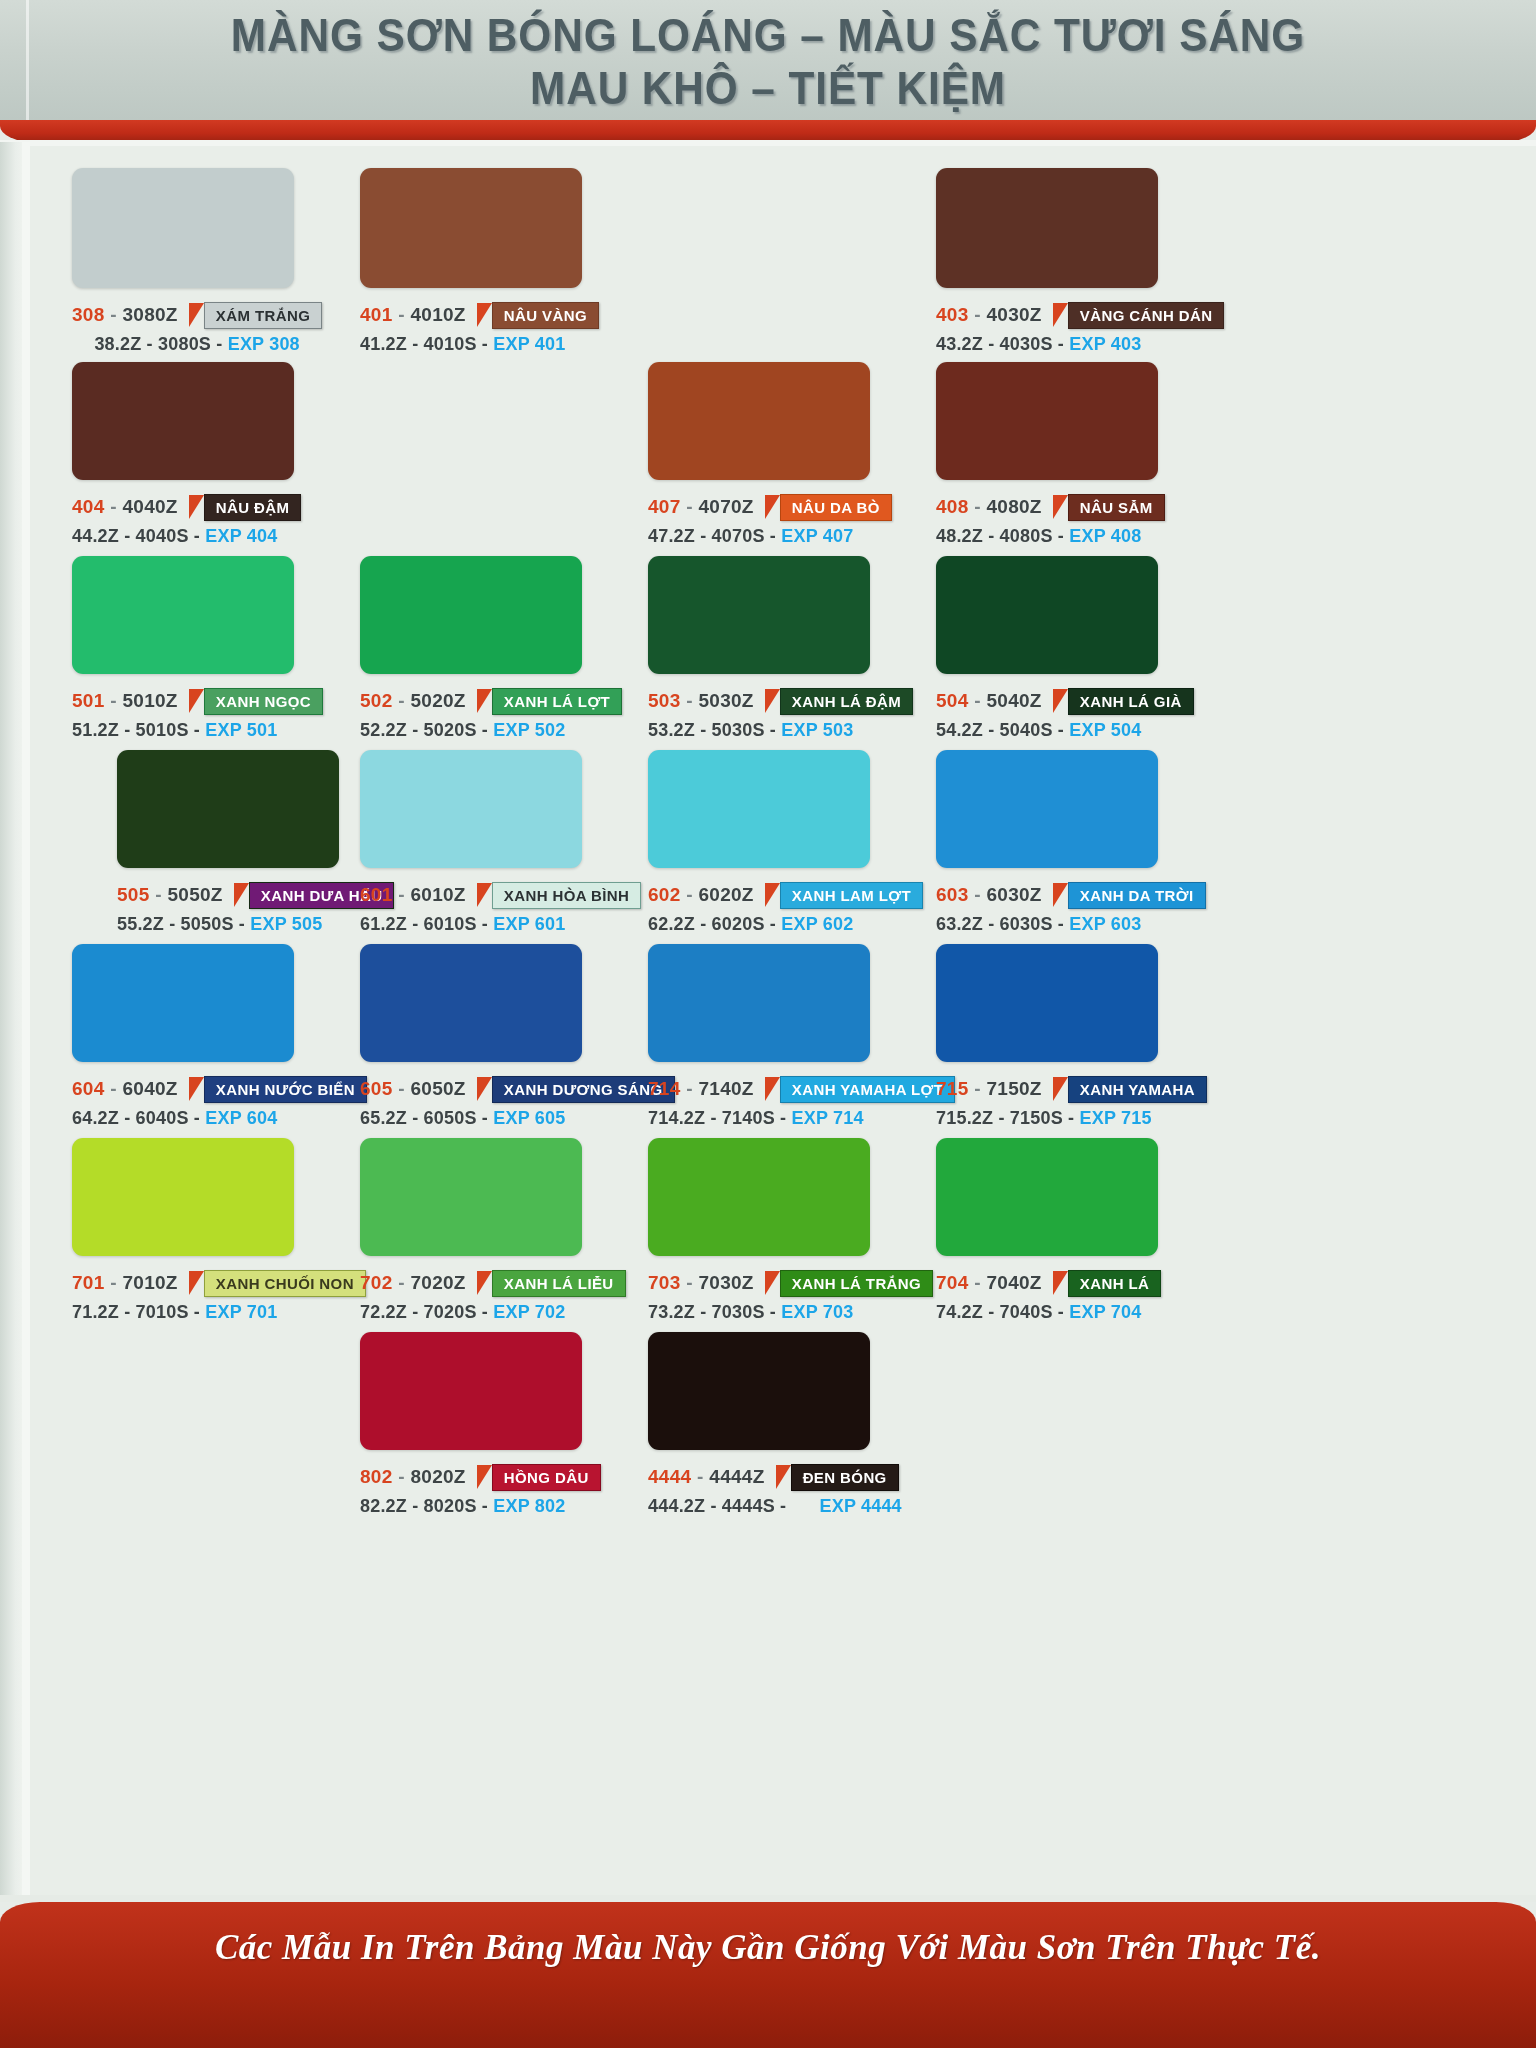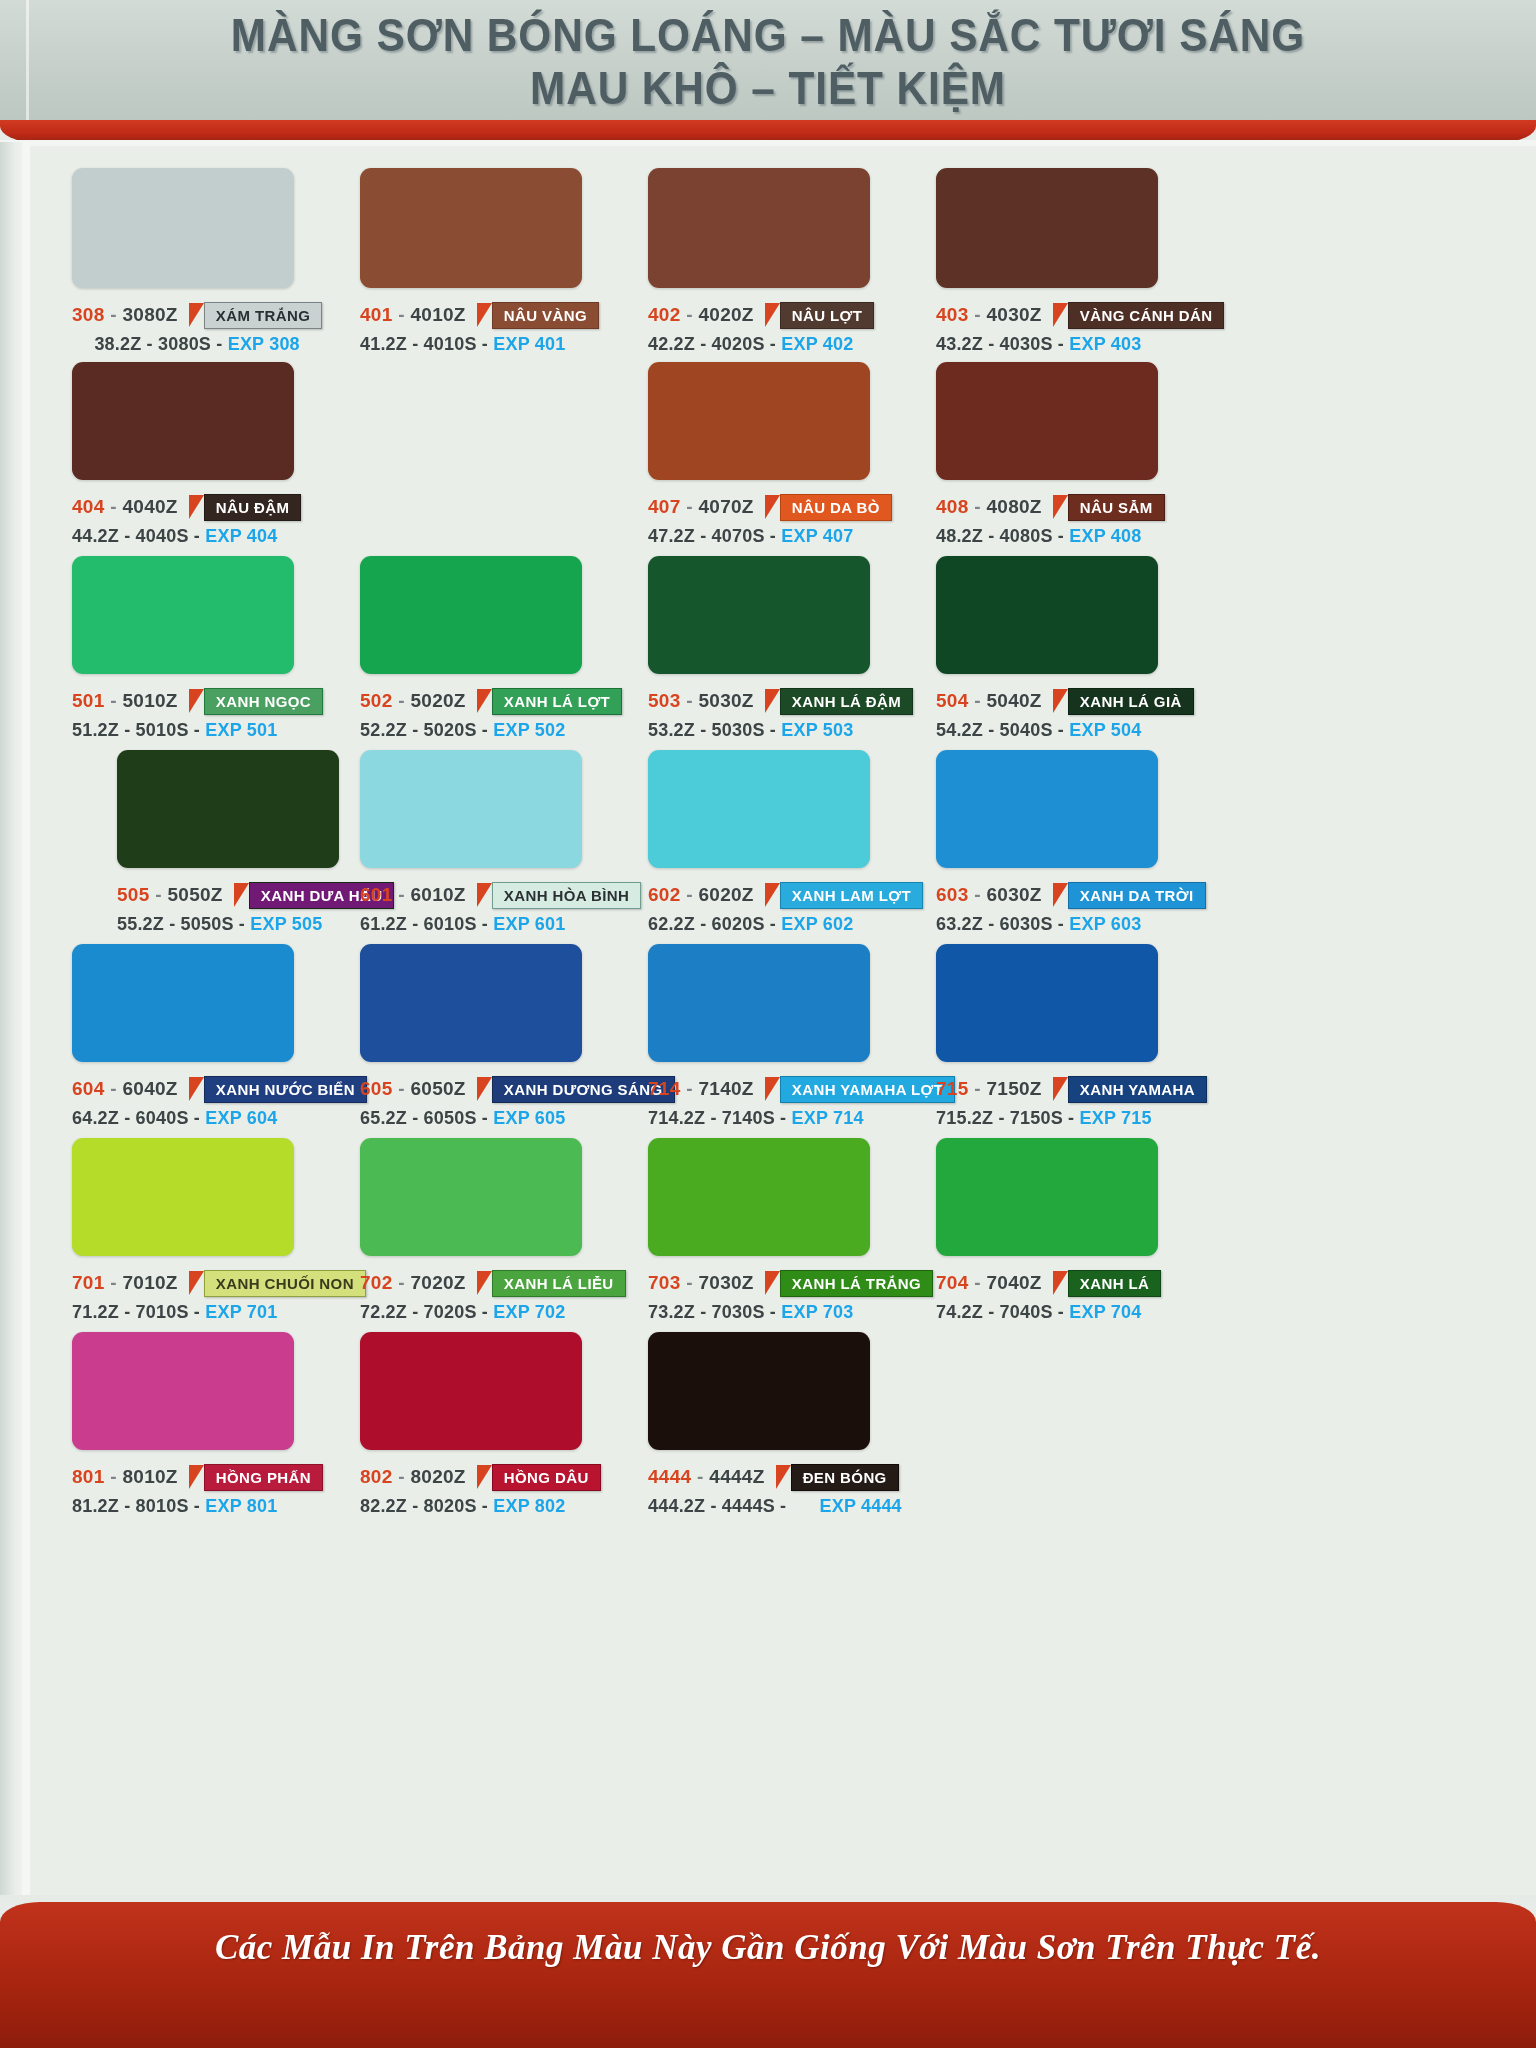--- a/index.html
+++ b/index.html
@@ -143,31 +143,20 @@
         <div class="swatch" title="NÂU VÀNG" style="background: rgb(138, 76, 50);"></div>
         <div class="lbl-row">
           <div class="code-main"><span class="num">401</span><span class="sep"> - </span><span>4010Z</span></div>
           <div class="tag-wrap">
             <div class="tag-arrow" style="border-left-color: rgb(216, 68, 31);"></div>
             <div class="tag" style="background: rgb(138, 76, 50); color: rgb(255, 255, 255); border: 1px solid rgb(110, 59, 38);">NÂU VÀNG</div>
           </div>
         </div>
         <div class="code-sub"><span>41.2Z - 4010S -</span> <span class="exp" style="color: rgb(28, 165, 232);">EXP 401</span></div>
       </div>
-      <div class="cell row-1" style="left: 618px; top: 22px;">
-        <div class="swatch" title="NÂU LỢT" style="background: rgb(124, 66, 49);"></div>
-        <div class="lbl-row">
-          <div class="code-main"><span class="num">402</span><span class="sep"> - </span><span>4020Z</span></div>
-          <div class="tag-wrap">
-            <div class="tag-arrow" style="border-left-color: rgb(216, 68, 31);"></div>
-            <div class="tag" style="background: rgb(81, 58, 48); color: rgb(255, 255, 255); border: 1px solid rgb(60, 43, 35);">NÂU LỢT</div>
-          </div>
-        </div>
-        <div class="code-sub"><span>42.2Z - 4020S -</span> <span class="exp" style="color: rgb(28, 165, 232);">EXP 402</span></div>
-      </div>
       <div class="cell row-1" style="left: 906px; top: 22px;">
         <div class="swatch" title="VÀNG CÁNH DÁN" style="background: rgb(93, 49, 37);"></div>
         <div class="lbl-row">
           <div class="code-main"><span class="num">403</span><span class="sep"> - </span><span>4030Z</span></div>
           <div class="tag-wrap">
             <div class="tag-arrow" style="border-left-color: rgb(216, 68, 31);"></div>
             <div class="tag" style="background: rgb(78, 47, 38); color: rgb(255, 255, 255); border: 1px solid rgb(58, 35, 28);">VÀNG CÁNH DÁN</div>
           </div>
         </div>
         <div class="code-sub"><span>43.2Z - 4030S -</span> <span class="exp" style="color: rgb(28, 165, 232);">EXP 403</span></div>
@@ -373,31 +362,20 @@
       <div class="cell row-6" style="left: 906px; top: 992px;">
         <div class="swatch" title="XANH LÁ" style="background: rgb(34, 168, 60);"></div>
         <div class="lbl-row">
           <div class="code-main"><span class="num">704</span><span class="sep"> - </span><span>7040Z</span></div>
           <div class="tag-wrap">
             <div class="tag-arrow" style="border-left-color: rgb(216, 68, 31);"></div>
             <div class="tag" style="background: rgb(25, 99, 31); color: rgb(255, 255, 255); border: 1px solid rgb(17, 70, 21);">XANH LÁ</div>
           </div>
         </div>
         <div class="code-sub"><span>74.2Z - 7040S -</span> <span class="exp" style="color: rgb(28, 165, 232);">EXP 704</span></div>
-      </div>
-      <div class="cell row-7" style="left: 42px; top: 1186px;">
-        <div class="swatch" title="HỒNG PHẤN" style="background: rgb(201, 60, 142);"></div>
-        <div class="lbl-row">
-          <div class="code-main"><span class="num">801</span><span class="sep"> - </span><span>8010Z</span></div>
-          <div class="tag-wrap">
-            <div class="tag-arrow" style="border-left-color: rgb(216, 68, 31);"></div>
-            <div class="tag" style="background: rgb(185, 27, 60); color: rgb(255, 255, 255); border: 1px solid rgb(140, 17, 41);">HỒNG PHẤN</div>
-          </div>
-        </div>
-        <div class="code-sub"><span>81.2Z - 8010S -</span> <span class="exp" style="color: rgb(28, 165, 232);">EXP 801</span></div>
       </div>
       <div class="cell row-7" style="left: 330px; top: 1186px;">
         <div class="swatch" title="HỒNG DÂU" style="background: rgb(174, 14, 44);"></div>
         <div class="lbl-row">
           <div class="code-main"><span class="num">802</span><span class="sep"> - </span><span>8020Z</span></div>
           <div class="tag-wrap">
             <div class="tag-arrow" style="border-left-color: rgb(216, 68, 31);"></div>
             <div class="tag" style="background: rgb(184, 20, 48); color: rgb(255, 255, 255); border: 1px solid rgb(134, 9, 31);">HỒNG DÂU</div>
           </div>
         </div>

